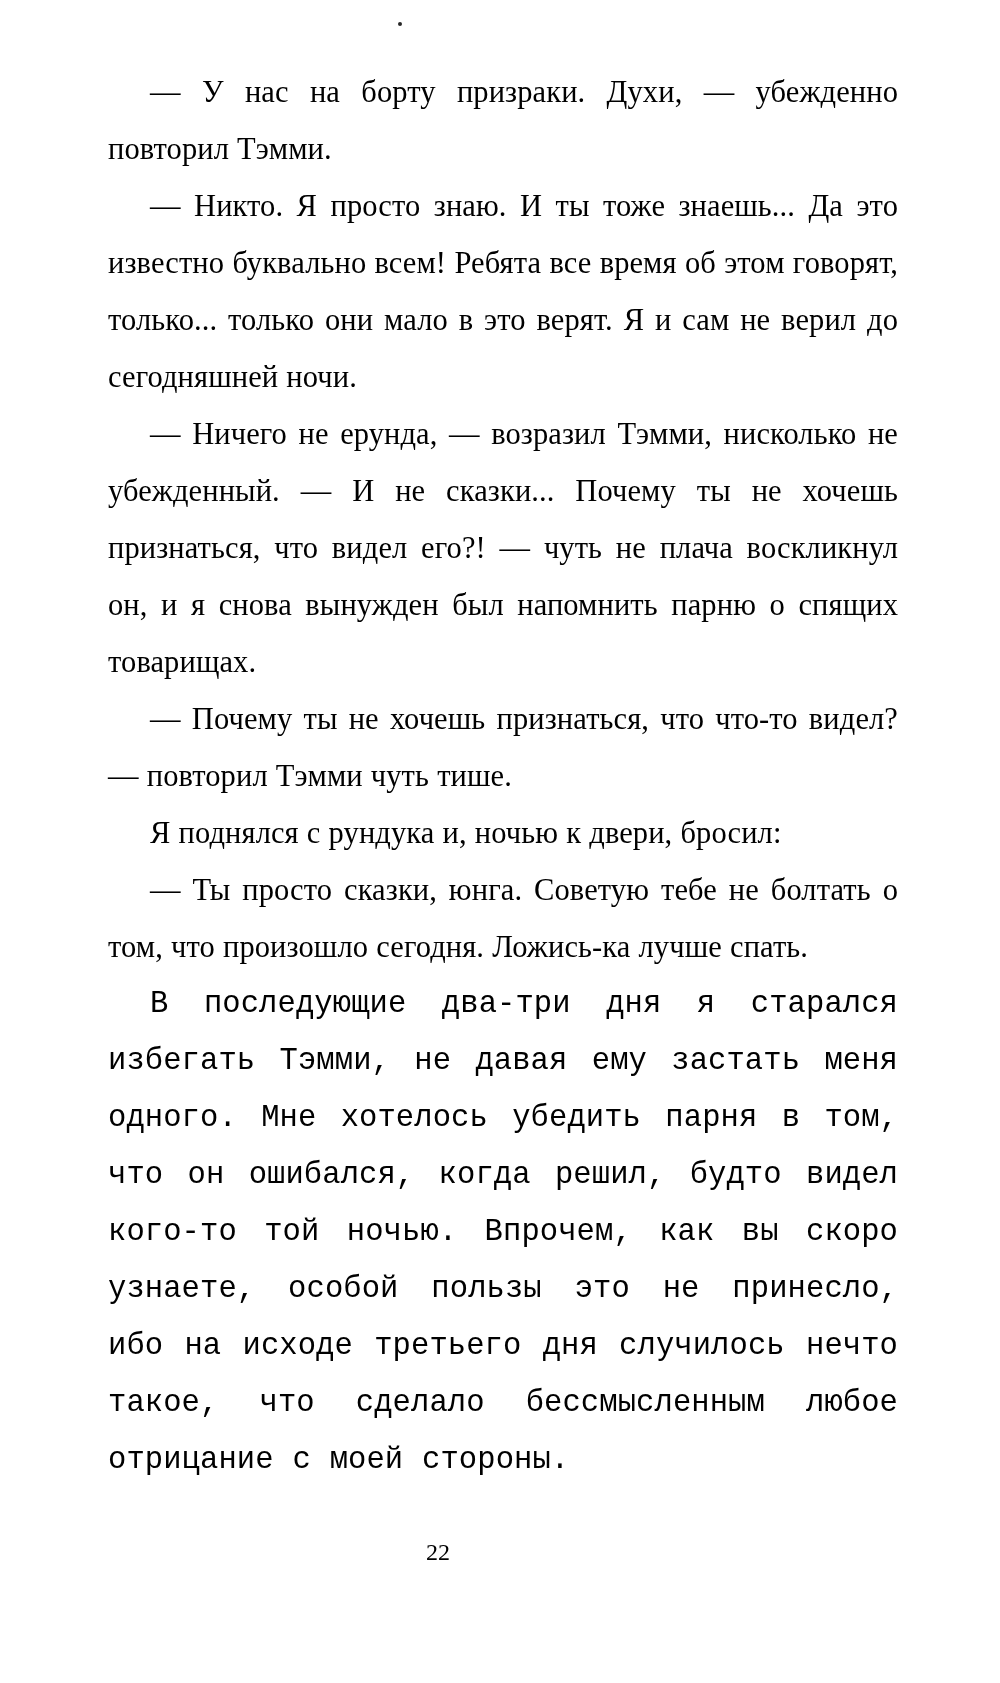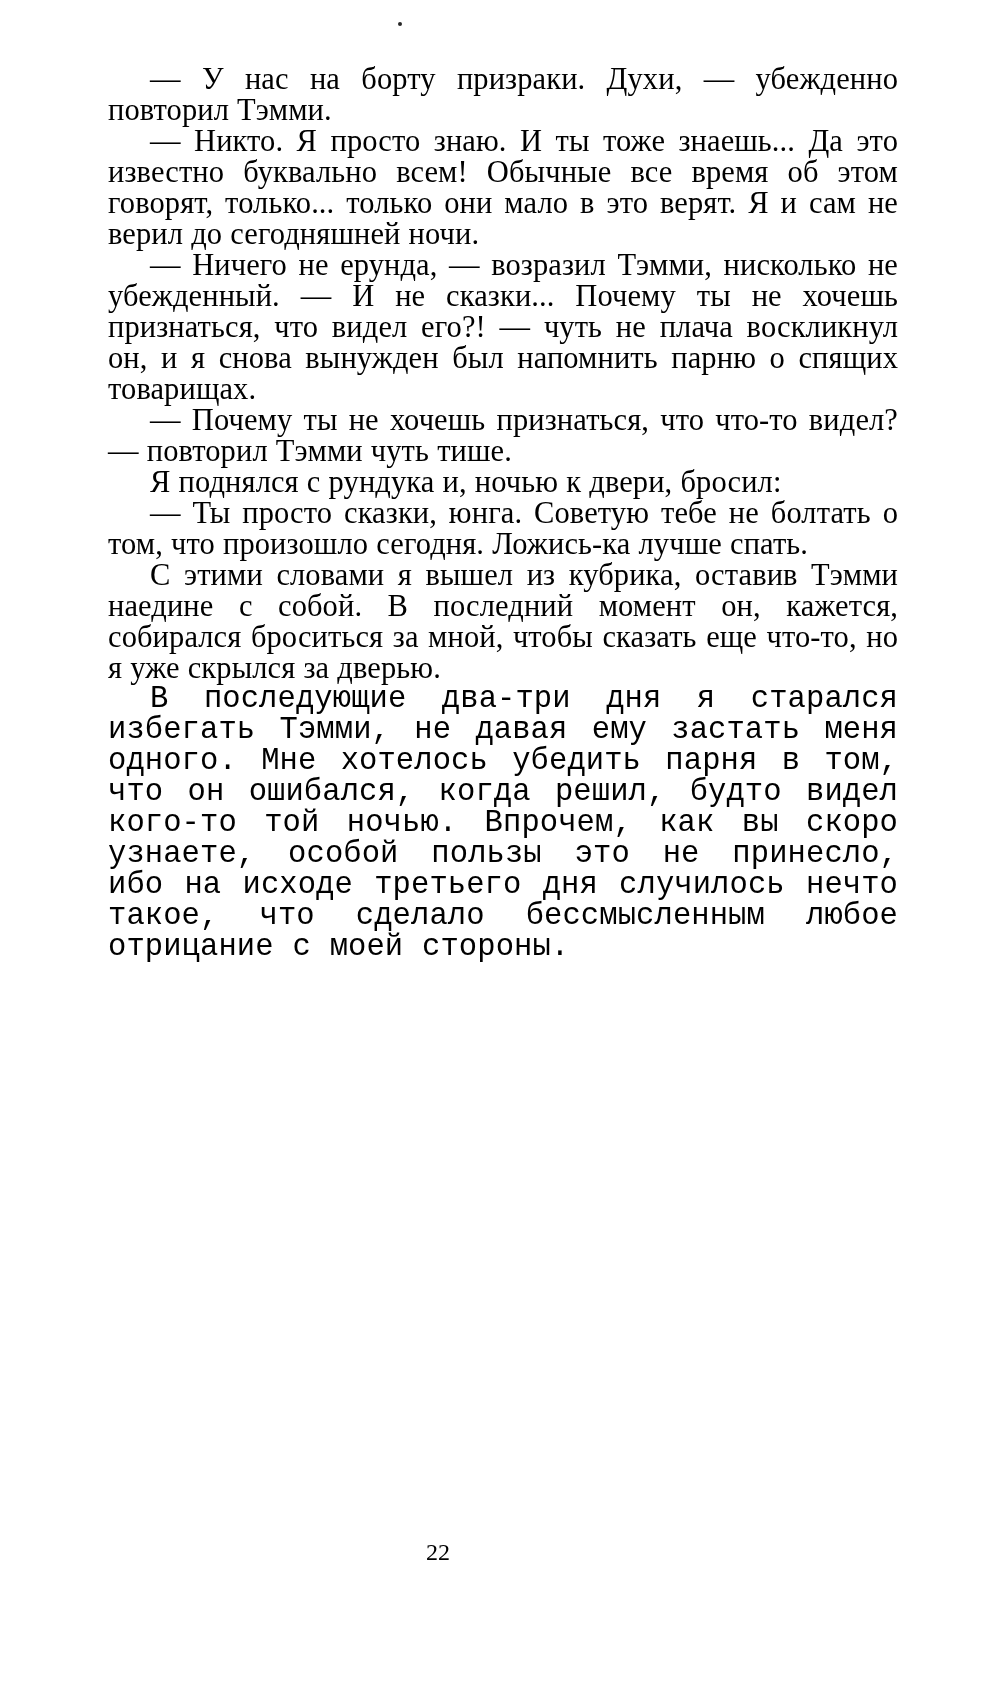--- a/index.html
+++ b/index.html
@@ -24,21 +24,21 @@
     background: #ffffff;
   }
   .text-column {
     position: absolute;
     left: 108px;
     top: 64px;
     width: 790px;
   }
   .para {
     font-size: 30.5px;
-    line-height: 31px;
+    line-height: 57px;
     text-align: justify;
     text-indent: 42px;
     margin: 0 0 0 0;
     letter-spacing: 0.1px;
     word-spacing: 0.4px;
     font-weight: 400;
   }
   .para.last-loose {
     text-align: justify;
     font-family: Liberation Mono, monospace;
@@ -65,24 +65,23 @@
 </style>
 </head>
 <body>
 
 <div class="page">
 
   <div class="top-mark"></div>
 
   <div class="text-column">
     <p class="para">— У нас на борту призраки. Духи, — убежденно повторил Тэмми.</p>
-    <p class="para">— Никто. Я просто знаю. И ты тоже знаешь... Да это известно буквально всем! Обычные все время об этом говорят, только... только они мало в это верят. Я и сам не верил до сегодняшней ночи.</p>
+    <p class="para">— Никто. Я просто знаю. И ты тоже знаешь... Да это известно буквально всем! Ребята все время об этом говорят, только... только они мало в это верят. Я и сам не верил до сегодняшней ночи.</p>
     <p class="para">— Ничего не ерунда, — возразил Тэмми, нисколько не убежденный. — И не сказки... Почему ты не хочешь признаться, что видел его?! — чуть не плача воскликнул он, и я снова вынужден был напомнить парню о спящих товарищах.</p>
     <p class="para">— Почему ты не хочешь признаться, что что-то видел? — повторил Тэмми чуть тише.</p>
     <p class="para">Я поднялся с рундука и, ночью к двери, бросил:</p>
     <p class="para">— Ты просто сказки, юнга. Советую тебе не болтать о том, что произошло сегодня. Ложись-ка лучше спать.</p>
-    <p class="para">С этими словами я вышел из кубрика, оставив Тэмми наедине с собой. В последний момент он, кажется, собирался броситься за мной, чтобы сказать еще что-то, но я уже скрылся за дверью.</p>
     <p class="para last-loose">В последующие два-три дня я старался избегать Тэмми, не давая ему застать меня одного. Мне хотелось убедить парня в том, что он ошибался, когда решил, будто видел кого-то той ночью. Впрочем, как вы скоро узнаете, особой пользы это не принесло, ибо на исходе третьего дня случилось нечто такое, что сделало бессмысленным любое отрицание с моей стороны.</p>
   </div>
 
   <div class="page-number">22</div>
 
 </div>
 
 </body></html>

